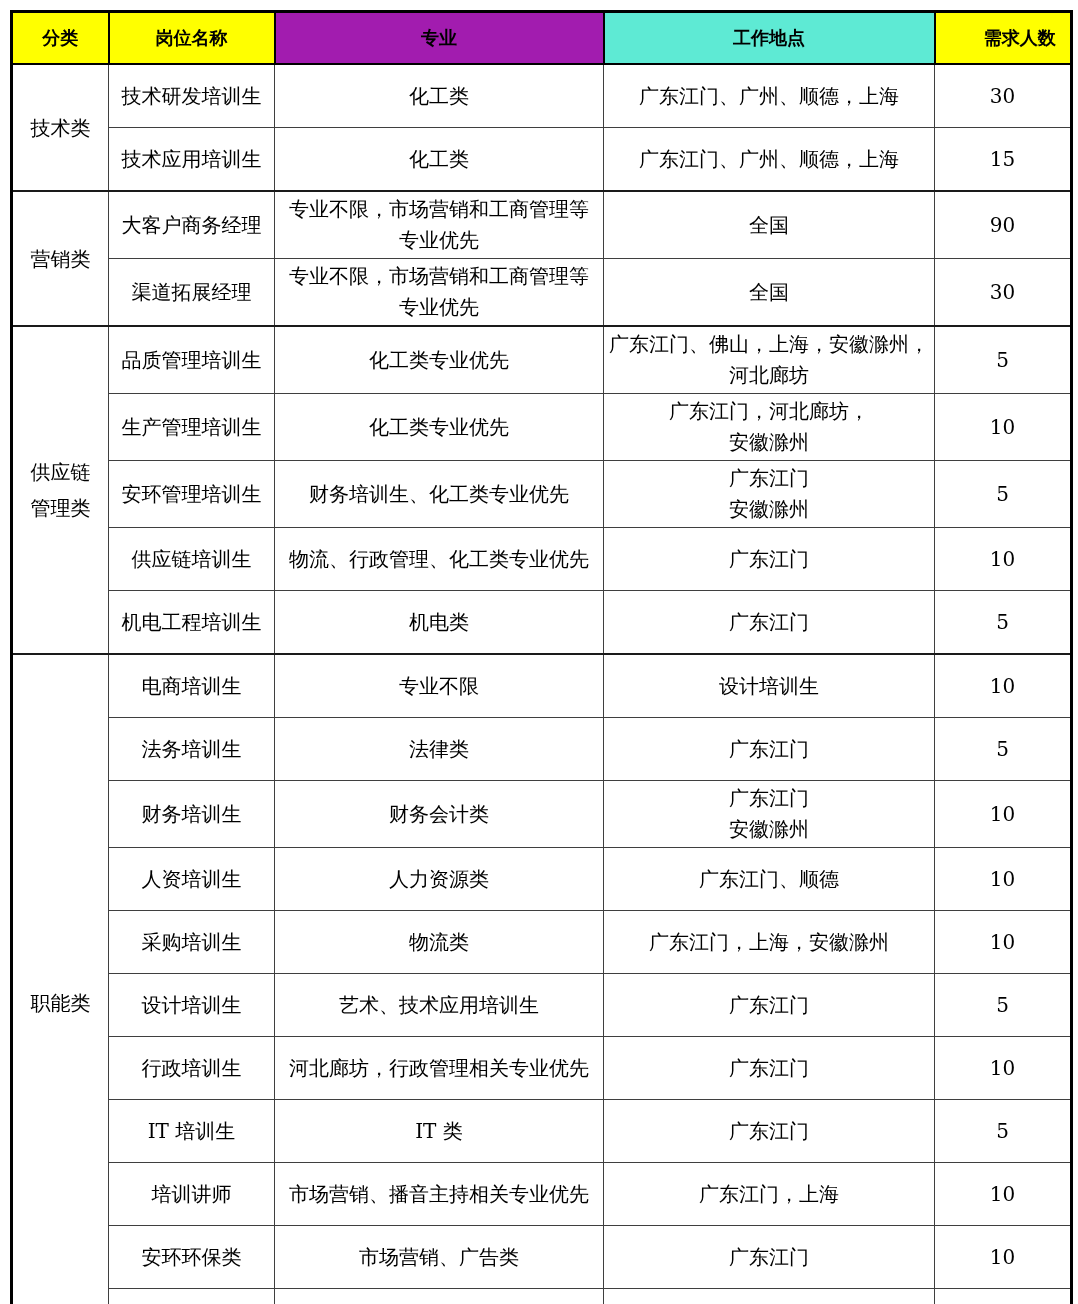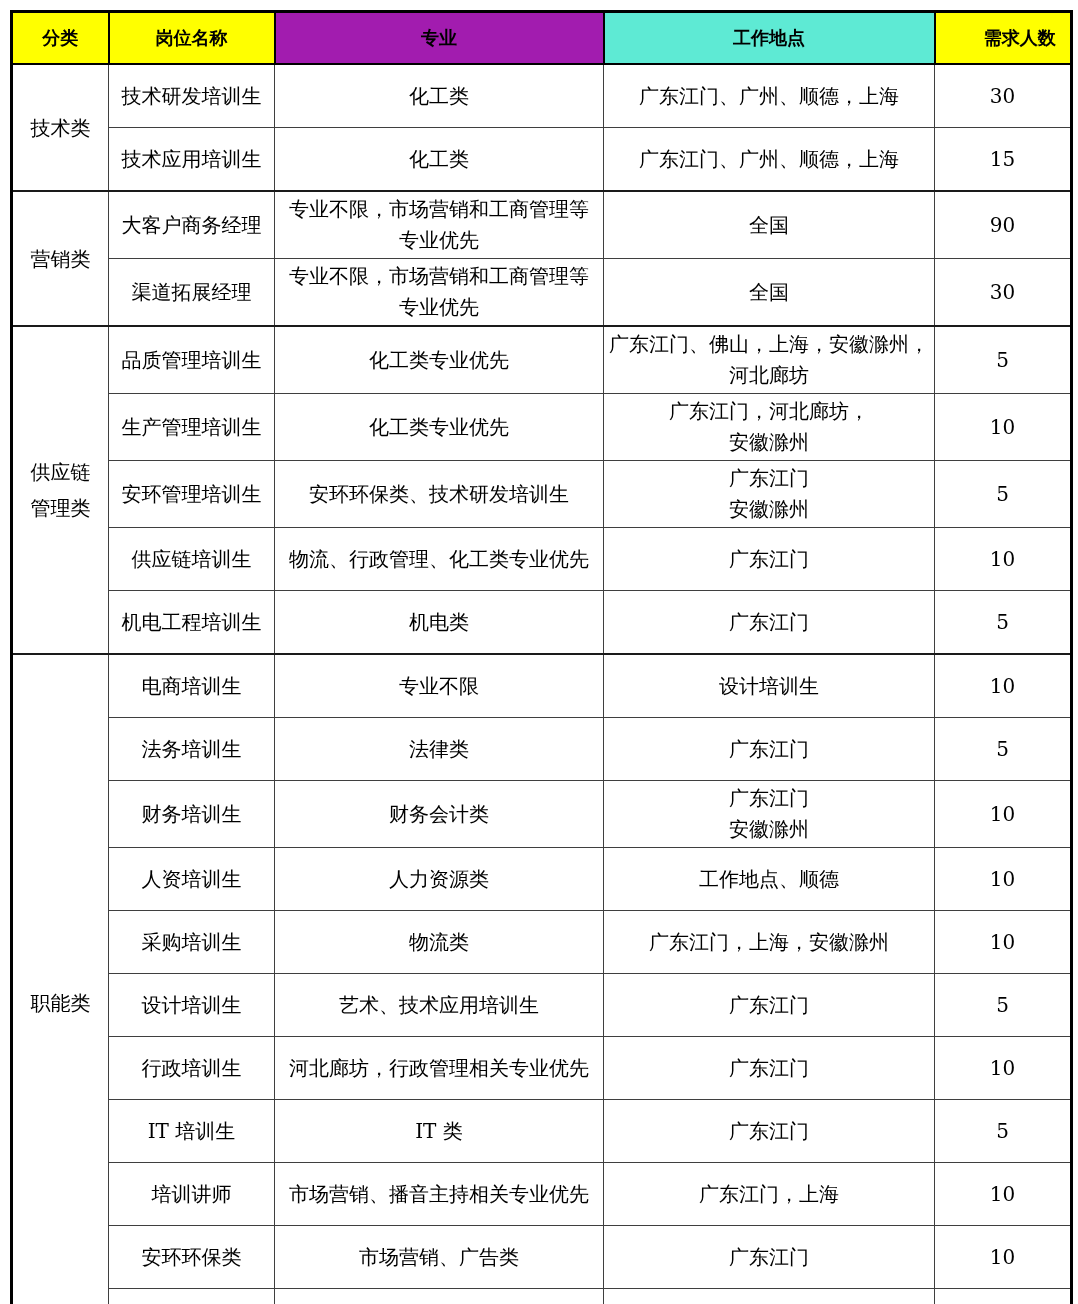--- a/index.html
+++ b/index.html
@@ -118,21 +118,21 @@
         </tr>
         <tr>
           <td class="position">生产管理培训生</td>
           <td class="major">化工类专业优先</td>
           <td class="location">广东江门，河北廊坊，
 安徽滁州</td>
           <td class="count">10</td>
         </tr>
         <tr>
           <td class="position">安环管理培训生</td>
-          <td class="major">安环环保类、技术研发培训生</td>
+          <td class="major">财务培训生、化工类专业优先</td>
           <td class="location">广东江门
 安徽滁州</td>
           <td class="count">5</td>
         </tr>
         <tr>
           <td class="position">供应链培训生</td>
           <td class="major">物流、行政管理、化工类专业优先</td>
           <td class="location">广东江门</td>
           <td class="count">10</td>
         </tr>
@@ -158,21 +158,21 @@
         <tr>
           <td class="position">财务培训生</td>
           <td class="major">财务会计类</td>
           <td class="location">广东江门
 安徽滁州</td>
           <td class="count">10</td>
         </tr>
         <tr>
           <td class="position">人资培训生</td>
           <td class="major">人力资源类</td>
-          <td class="location">工作地点、顺德</td>
+          <td class="location">广东江门、顺德</td>
           <td class="count">10</td>
         </tr>
         <tr>
           <td class="position">采购培训生</td>
           <td class="major">物流类</td>
           <td class="location">广东江门，上海，安徽滁州</td>
           <td class="count">10</td>
         </tr>
         <tr>
           <td class="position">设计培训生</td>

